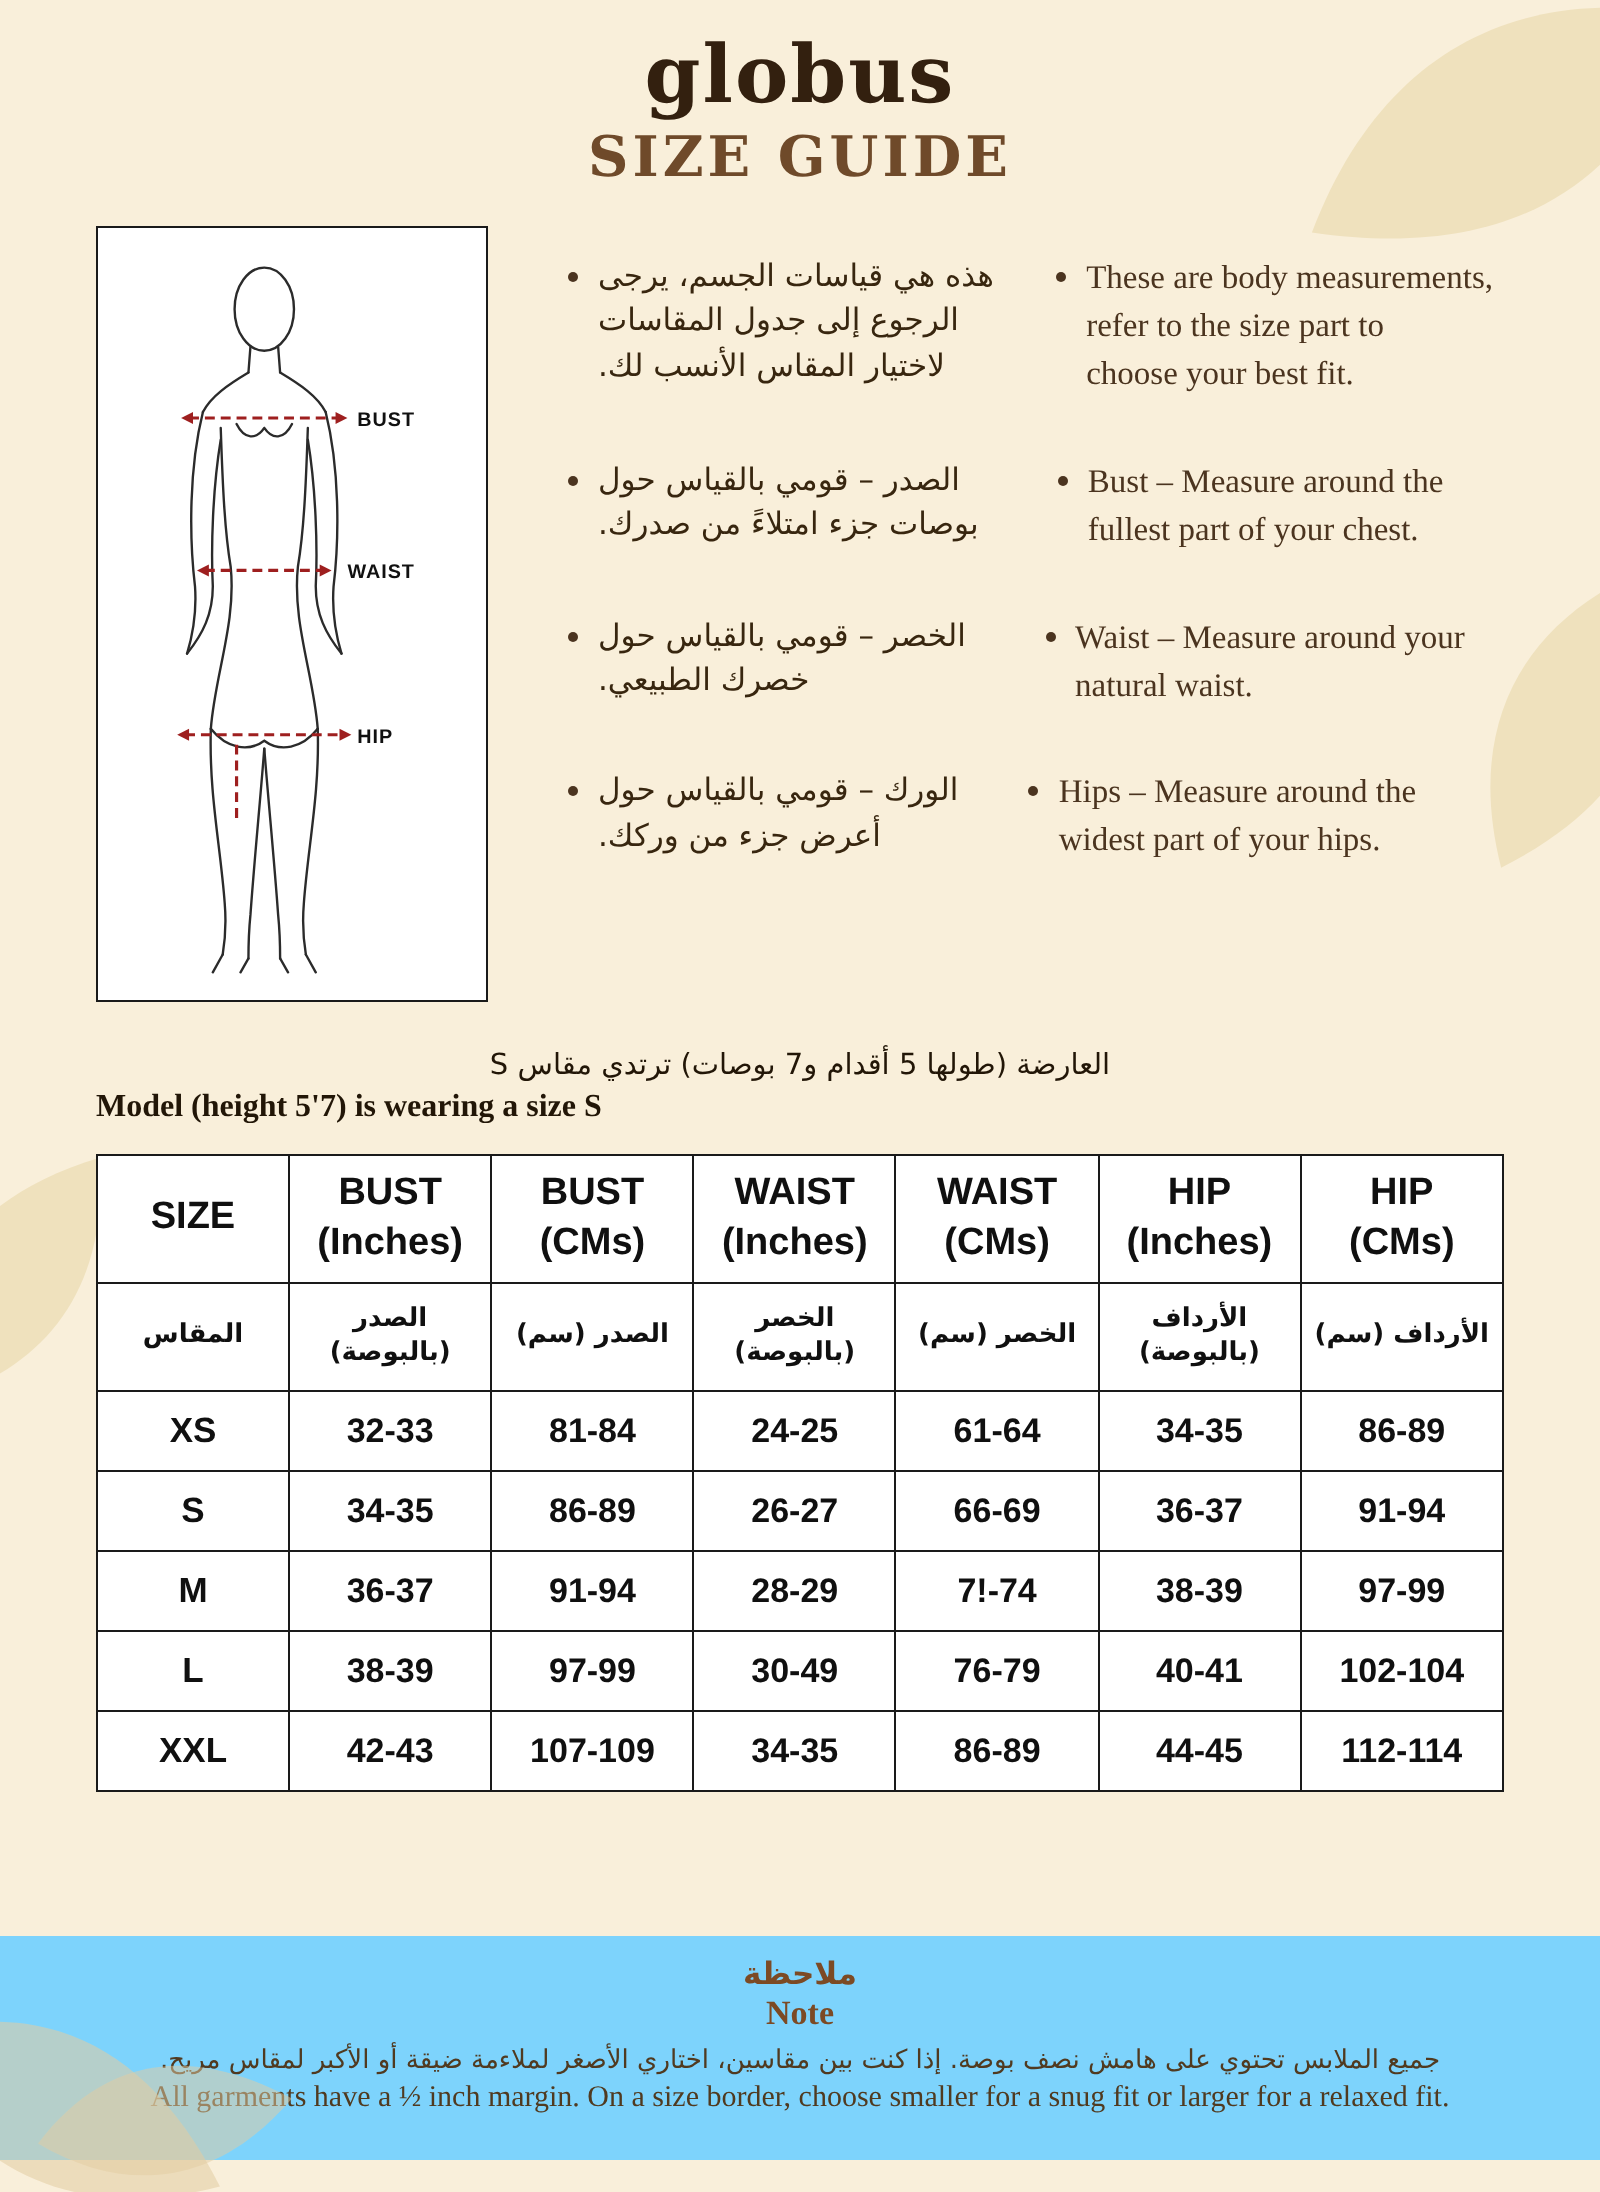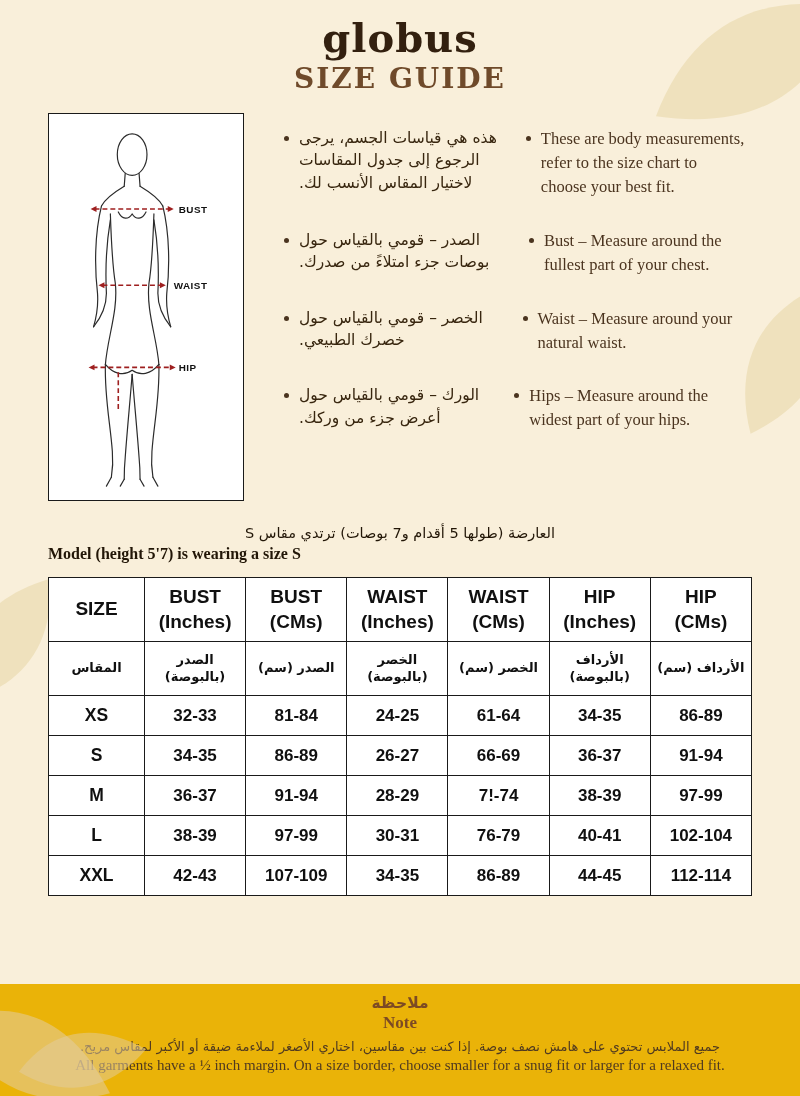--- a/index.html
+++ b/index.html
@@ -35,22 +35,22 @@
   .size-table { position:relative; z-index:1; margin:14px auto 16px auto; width:704px;
     border-collapse:collapse; background:#ffffff; table-layout:fixed; text-align:center; color:#101010; }
   .size-table th, .size-table td { border:1.6px solid #1a1a1a; padding:2px; vertical-align:middle; }
   .hdr-en th { font-family:"Liberation Sans", sans-serif; font-size:19px; font-weight:700; height:64px; }
   .hdr-ar th { font-family:"DejaVu Sans", sans-serif; font-size:13px; font-weight:700; height:54px; }
   .h-top, .h-bottom { display:block; line-height:1.3; }
   .h-bottom:empty { display:none; }
   .size-table tbody td { font-family:"Liberation Sans", sans-serif; font-size:17px; font-weight:600; height:40px; }
   .size-table tbody td.size-cell { font-weight:700; font-size:17.5px; }
 
-  .note-band { position:absolute; left:0; right:0; bottom:0; z-index:1; height:112px;
-    background:#eab308; text-align:center; padding-top:10px; }
+  .note-band { position:absolute; left:0; right:0; bottom:16px; z-index:1; height:112px;
+    background:#7dd3fc; text-align:center; padding-top:10px; }
   .note-title-ar { font-family:"DejaVu Sans", sans-serif; font-weight:700; font-size:15.5px; color:#7c4a24; }
   .note-title-en { font-weight:700; font-size:17px; color:#7c4a24; margin-top:1px; }
   .note-body-ar { font-family:"DejaVu Sans", sans-serif; font-size:13px; color:#503a20; margin-top:6px; }
   .note-body-en { font-size:15px; color:#503a20; margin-top:3px; }
 
   .leaf-fill { fill:#efe1bd; }
   .leaf-dark { fill:#e3cda2; }
 </style>
 </head>
 <body>
@@ -135,21 +135,21 @@
     <div class="instructions">
 
       <div class="igroup">
         <div class="iline">
           <span class="dot"></span>
           <span class="i-text ar-text" dir="rtl">هذه هي قياسات الجسم، يرجى الرجوع إلى جدول المقاسات
 لاختيار المقاس الأنسب لك.</span>
         </div>
         <div class="iline">
           <span class="dot"></span>
-          <span class="i-text">These are body measurements, refer to the size chart to
+          <span class="i-text">These are body measurements, refer to the size part to
 choose your best fit.</span>
         </div>
       </div>
 
       <div class="igroup">
         <div class="iline">
           <span class="dot"></span>
           <span class="i-text ar-text" dir="rtl">الصدر – قومي بالقياس حول بوصات جزء امتلاءً من صدرك.</span>
         </div>
         <div class="iline">
@@ -280,21 +280,21 @@
         <td>91-94</td>
         <td>28-29</td>
         <td>7!-74</td>
         <td>38-39</td>
         <td>97-99</td>
       </tr>
       <tr>
         <td class="size-cell">L</td>
         <td>38-39</td>
         <td>97-99</td>
-        <td>30-31</td>
+        <td>30-49</td>
         <td>76-79</td>
         <td>40-41</td>
         <td>102-104</td>
       </tr>
       <tr>
         <td class="size-cell">XXL</td>
         <td>42-43</td>
         <td>107-109</td>
         <td>34-35</td>
         <td>86-89</td>

